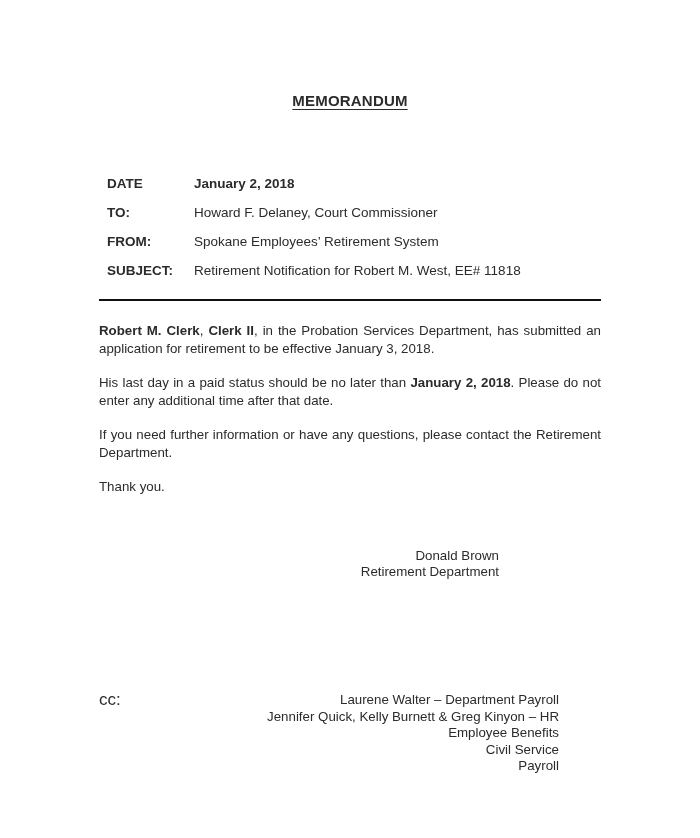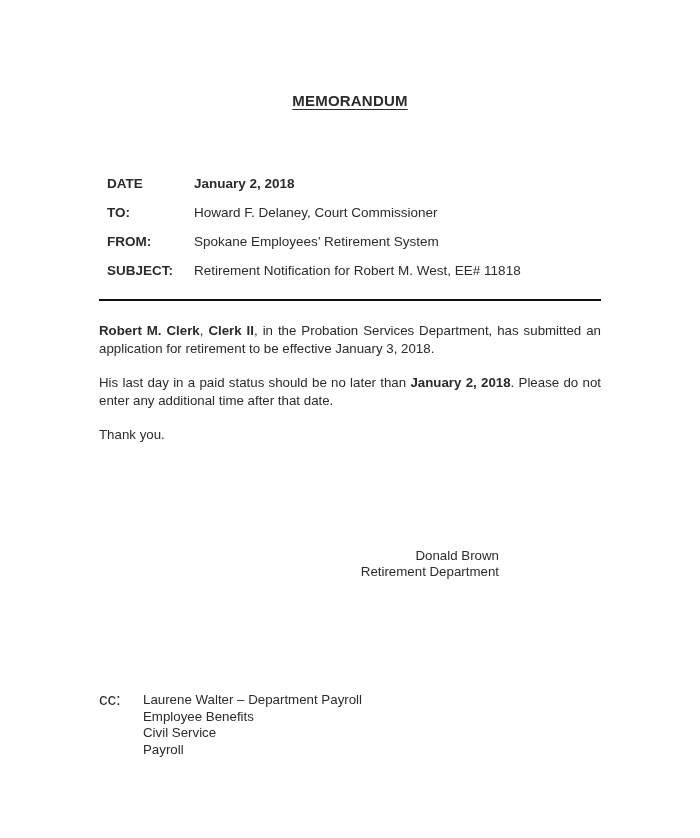--- a/index.html
+++ b/index.html
@@ -123,20 +123,21 @@
     font-size: 17px;
     line-height: 16.5px;
   }
   .cc-list {
     flex: 1 1 auto;
   }
   .cc-item {
     font-size: 13.3px;
     line-height: 16.5px;
     white-space: nowrap;
+    text-align: right;
   }
 </style>
 </head>
 <body>
 
 <div class="page">
 
   <div class="title-wrap">
     <span class="doc-title">MEMORANDUM</span>
   </div>
@@ -166,33 +167,35 @@
   </div>
 
   <div class="divider"></div>
 
   <div class="body-block">
 
     <p class="para"><b>Robert M. Clerk</b><span>, </span><b>Clerk II</b><span>, in the Probation Services Department, has submitted an application for retirement to be effective January 3, 2018.</span></p>
 
     <p class="para"><span>His last day in a paid status should be no later than </span><b>January 2, 2018</b><span>.  Please do not enter any additional time after that date.</span></p>
 
+    <p class="para">If you need further information or have any questions, please contact the Retirement Department.</p>
 
     <p class="para">Thank you.</p>
 
   </div>
 
   <div class="signature">
     <div class="sig-line">Donald Brown</div>
     <div class="sig-line">Retirement Department</div>
   </div>
 
   <div class="cc-block">
     <div class="cc-label">cc:</div>
     <div class="cc-list">
       <div class="cc-item">Laurene Walter – Department Payroll</div>
+      <div class="cc-item">Jennifer Quick, Kelly Burnett &amp; Greg Kinyon – HR</div>
       <div class="cc-item">Employee Benefits</div>
       <div class="cc-item">Civil Service</div>
       <div class="cc-item">Payroll</div>
     </div>
   </div>
 
 </div>
 
 </body></html>

